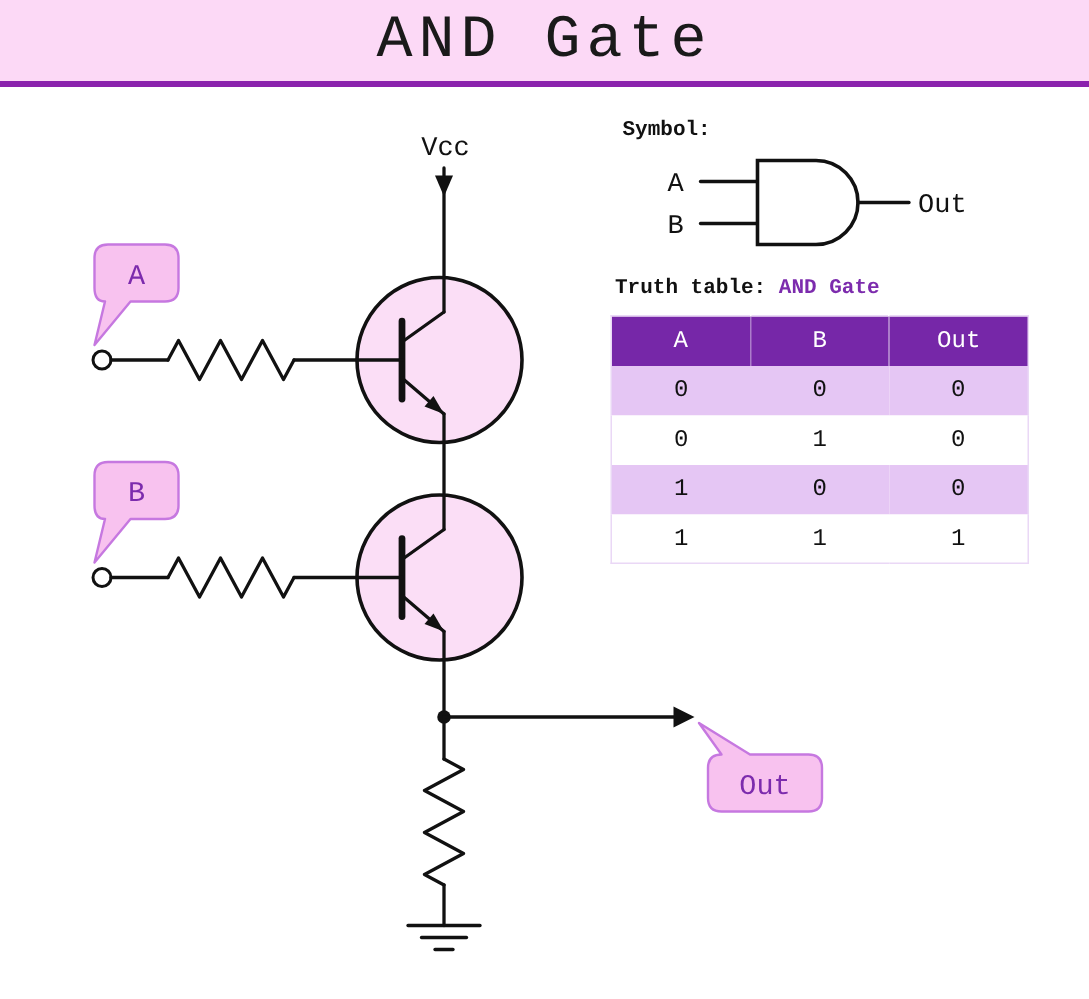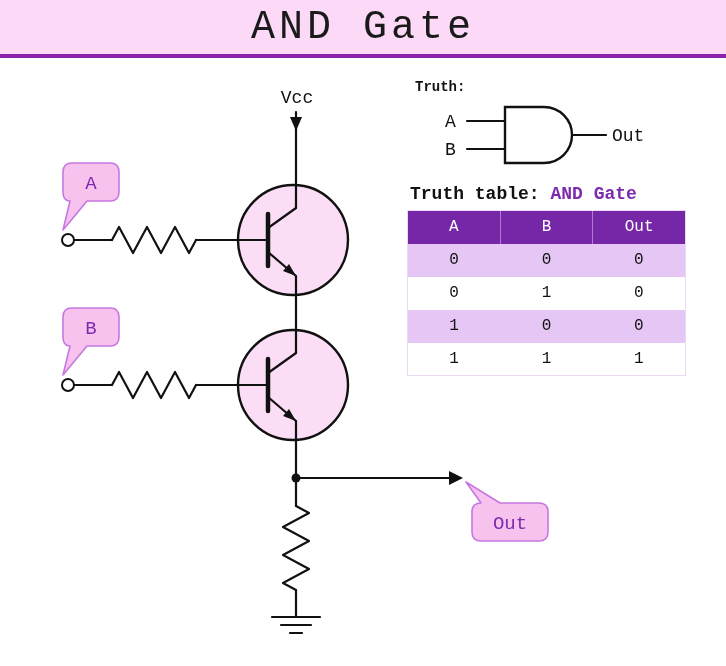--- a/index.html
+++ b/index.html
@@ -16,21 +16,21 @@
   .thick{stroke-width:4.5}
   .arrow{fill:var(--line-color,#111);stroke:none}
   .tcircle{fill:var(--transistor-fill,#fbdef6);stroke:#111;stroke-width:2.4}
   .terminal{fill:#fff;stroke:#111;stroke-width:2}
   .dot{fill:#111;stroke:none}
   .bubble{fill:var(--callout-fill,#f8c2ef);stroke:var(--callout-border,#c678e0);stroke-width:1.6;stroke-linejoin:round}
   .bubble-text{fill:var(--accent-purple,#7c2bad);font-size:19px;text-anchor:middle}
   .svgtext{fill:#111;font-size:18px}
   .gate{fill:#fff;stroke:#111;stroke-width:2.4}
   .symbol-heading{position:absolute;left:415px;top:79px;font-size:14px;font-weight:700;z-index:2}
-  .truth-heading{position:absolute;left:410px;top:184px;font-size:18px;font-weight:700;z-index:2}
+  .truth-heading{position:absolute;left:410px;top:184px;font-size:14px;font-weight:700;z-index:2}
   .gate-name{color:var(--accent-purple,#7c2bad)}
   table.truth{position:absolute;left:407px;top:210px;width:279px;z-index:2;
     border-collapse:collapse;text-align:center;font-size:16px;border:1px solid #ead8f6}
   table.truth th{background:var(--table-header-bg,#7627a8);color:#fff;font-weight:400;height:33px;width:93px}
   table.truth th+th{border-left:1px solid rgba(255,255,255,.4)}
   table.truth td{height:33px}
   table.truth tbody tr:nth-child(odd){background:var(--table-stripe,#e5c6f4)}
   table.truth tbody tr:nth-child(even){background:#fff}
 </style>
 </head>
@@ -108,21 +108,21 @@
     <text class="svgtext" x="445" y="127">A</text>
     <text class="svgtext" x="445" y="155">B</text>
     <line class="wire" x1="467" y1="121" x2="505" y2="121"></line>
     <line class="wire" x1="467" y1="149" x2="505" y2="149"></line>
     <path class="gate" d="M544 107 H505 V163 H544 A28 28 0 0 0 544 107 Z"></path>
     <line class="wire" x1="572" y1="135" x2="606" y2="135"></line>
     <text class="svgtext" x="612" y="141">Out</text>
   </g>
 </svg>
 
-<div class="symbol-heading">Truth:</div>
+<div class="symbol-heading">Symbol:</div>
 <div class="truth-heading">
   <span>Truth table:</span>
   <span class="gate-name">AND Gate</span>
 </div>
 
 <table class="truth">
   <thead>
     <tr>
       <th>A</th>
       <th>B</th>

